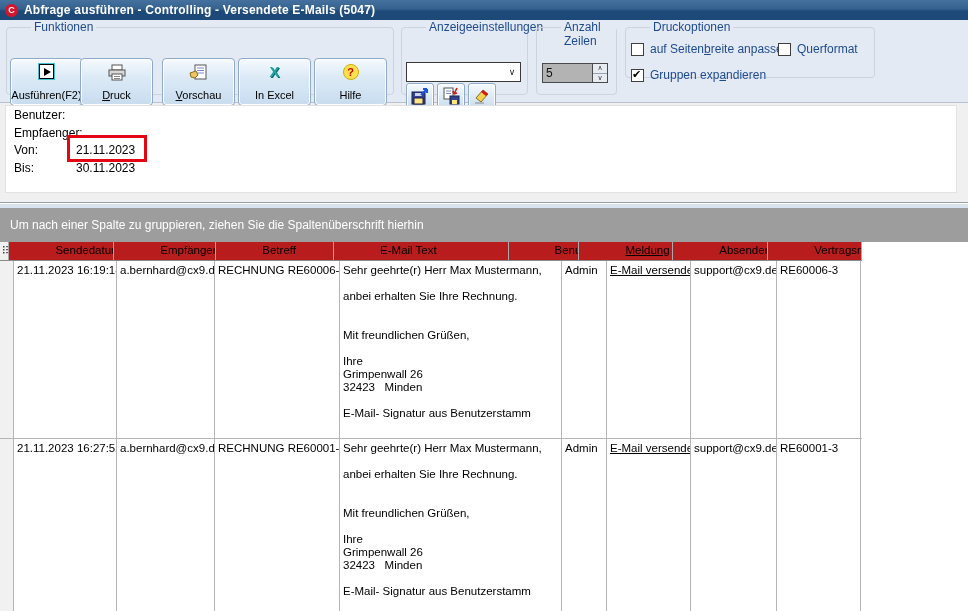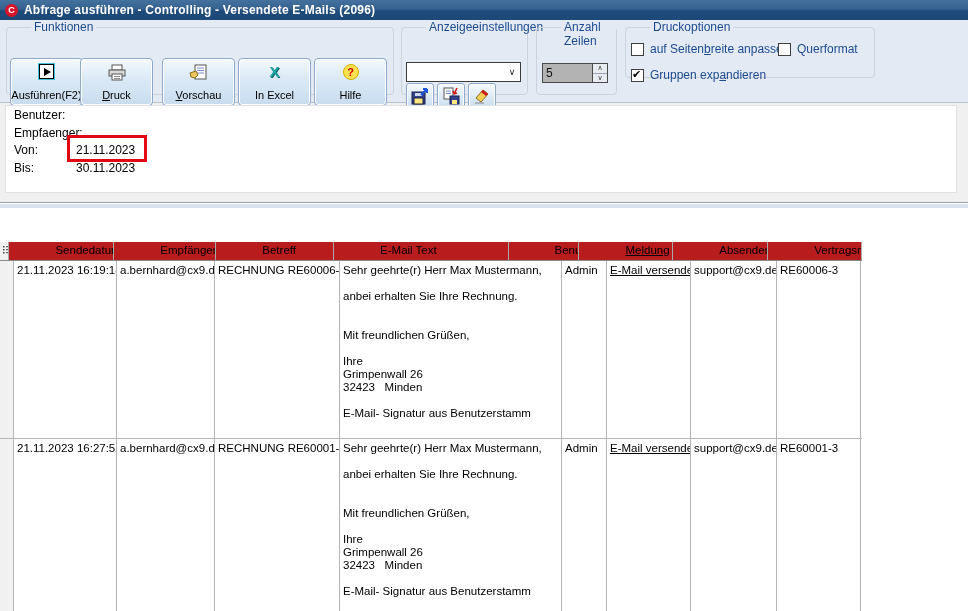--- a/index.html
+++ b/index.html
@@ -83,21 +83,21 @@
   .c4 { width:222px; } .c5 { width:45px; } .c6 { width:84px;text-decoration:underline; } .c7 { width:86px; } .c8 { width:84px; }
   .ind { background:#f1f1f1; padding:2px 0 0 2px; }
   .row1 { top:58px; height:178px; }
   .row2 { top:236px; height:175px; border-bottom:none; }
 </style>
 </head>
 <body>
 
 <div class="titlebar">
   <div class="app-icon">C</div>
-  <div class="title-text">Abfrage ausführen - Controlling - Versendete E-Mails (2096)</div>
+  <div class="title-text">Abfrage ausführen - Controlling - Versendete E-Mails (5047)</div>
 </div>
 
 <div class="toolbar">
 
   <div class="groupbox" style="left:6px; top:7px; width:388px; height:68px;">
     <span class="glabel">Funktionen</span>
   </div>
   <div class="big-btn" style="left:10px;">
     <span class="play-box">
         <span class="play-tri"></span>
@@ -209,20 +209,23 @@
     <span class="fvalue">21.11.2023</span>
   </div>
   <div class="frow" style="top:55px;">
     <span class="flabel">Bis:</span>
     <span class="fvalue">30.11.2023</span>
   </div>
 </div>
 
 <div class="grid">
   <div class="grid-strip"></div>
+  <div class="group-band">
+    <span>Um nach einer Spalte zu gruppieren, ziehen Sie die Spaltenüberschrift hierhin</span>
+  </div>
 
   <div class="header-row">
     <div class="hcell c0 ind">
       <svg width="10" height="11">
         <rect x="1" y="2" width="1.5" height="1.5" fill="#444"></rect>
           <line x1="4" y1="2.7" x2="9" y2="2.7" stroke="#444"></line>
         <rect x="1" y="5" width="1.5" height="1.5" fill="#444"></rect>
           <line x1="4" y1="5.7" x2="9" y2="5.7" stroke="#444"></line>
         <rect x="1" y="8" width="1.5" height="1.5" fill="#444"></rect>
           <line x1="4" y1="8.7" x2="9" y2="8.7" stroke="#444"></line>

